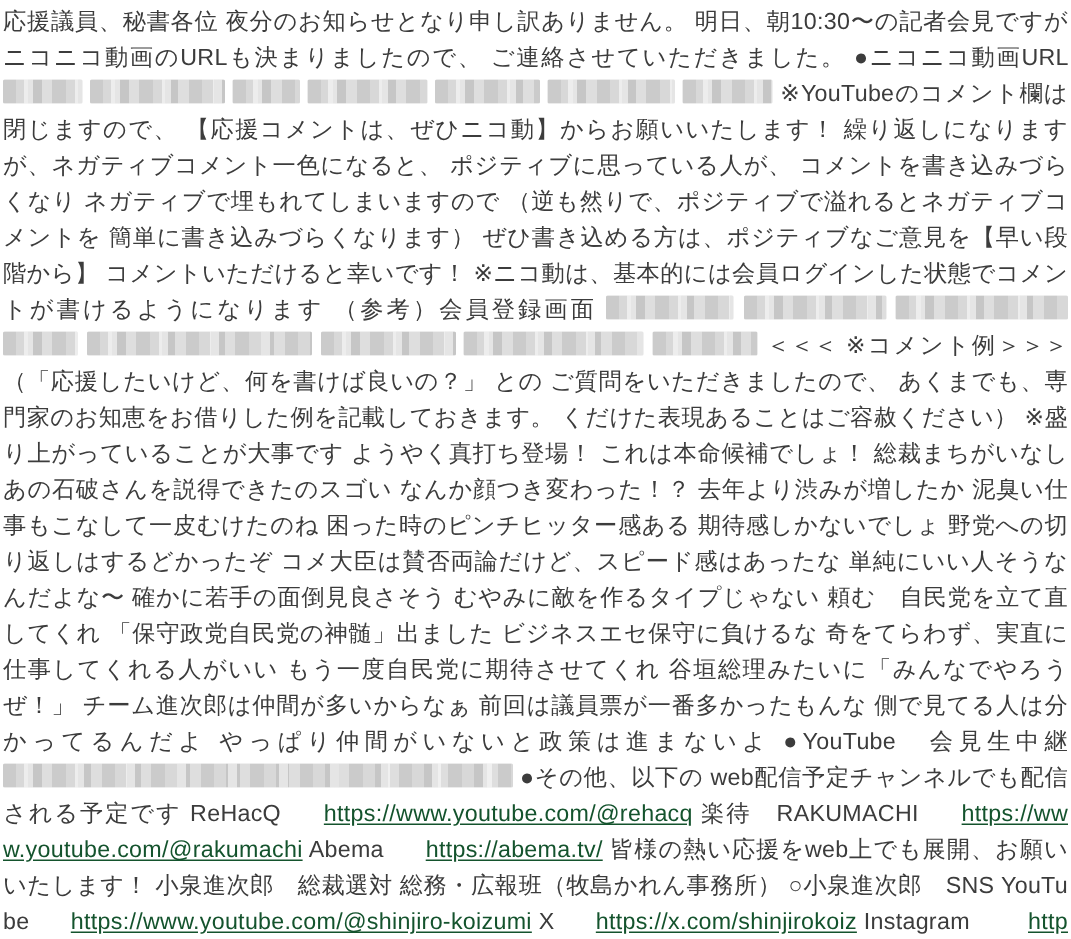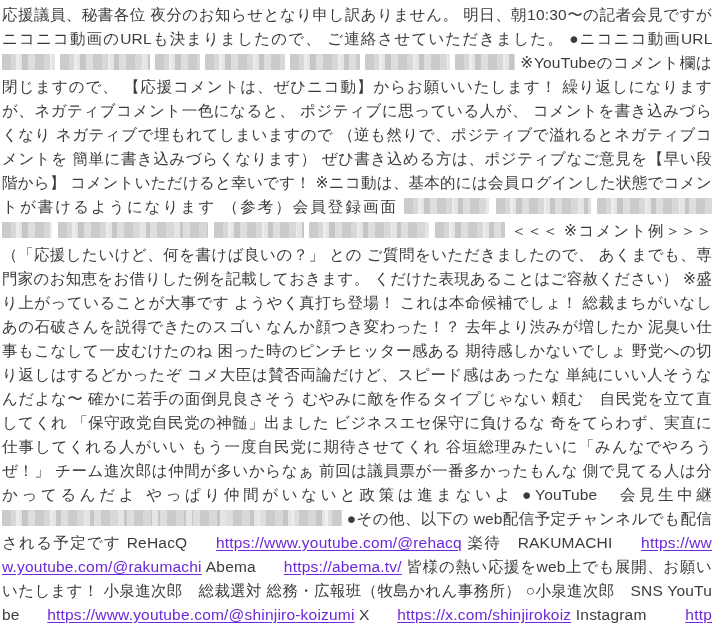--- a/index.html
+++ b/index.html
@@ -20,21 +20,21 @@
     font-family: "Liberation Sans", "DejaVu Sans", sans-serif;
     font-size: 15.5px;
     line-height: 24px;
     color: #3c3c3c;
     text-align: justify;
     letter-spacing: 0.2px;
     word-break: break-all;
   }
   .run { white-space: pre-wrap; }
   .lnk {
-    color: #6d28d9;
+    color: #14532d;
     text-decoration: underline;
     text-underline-offset: 2px;
     cursor: pointer;
     padding-left: 23px;
   }
   .redacted {
     display: inline-block;
     height: 16px;
     vertical-align: -2px;
     border-radius: 1px;

